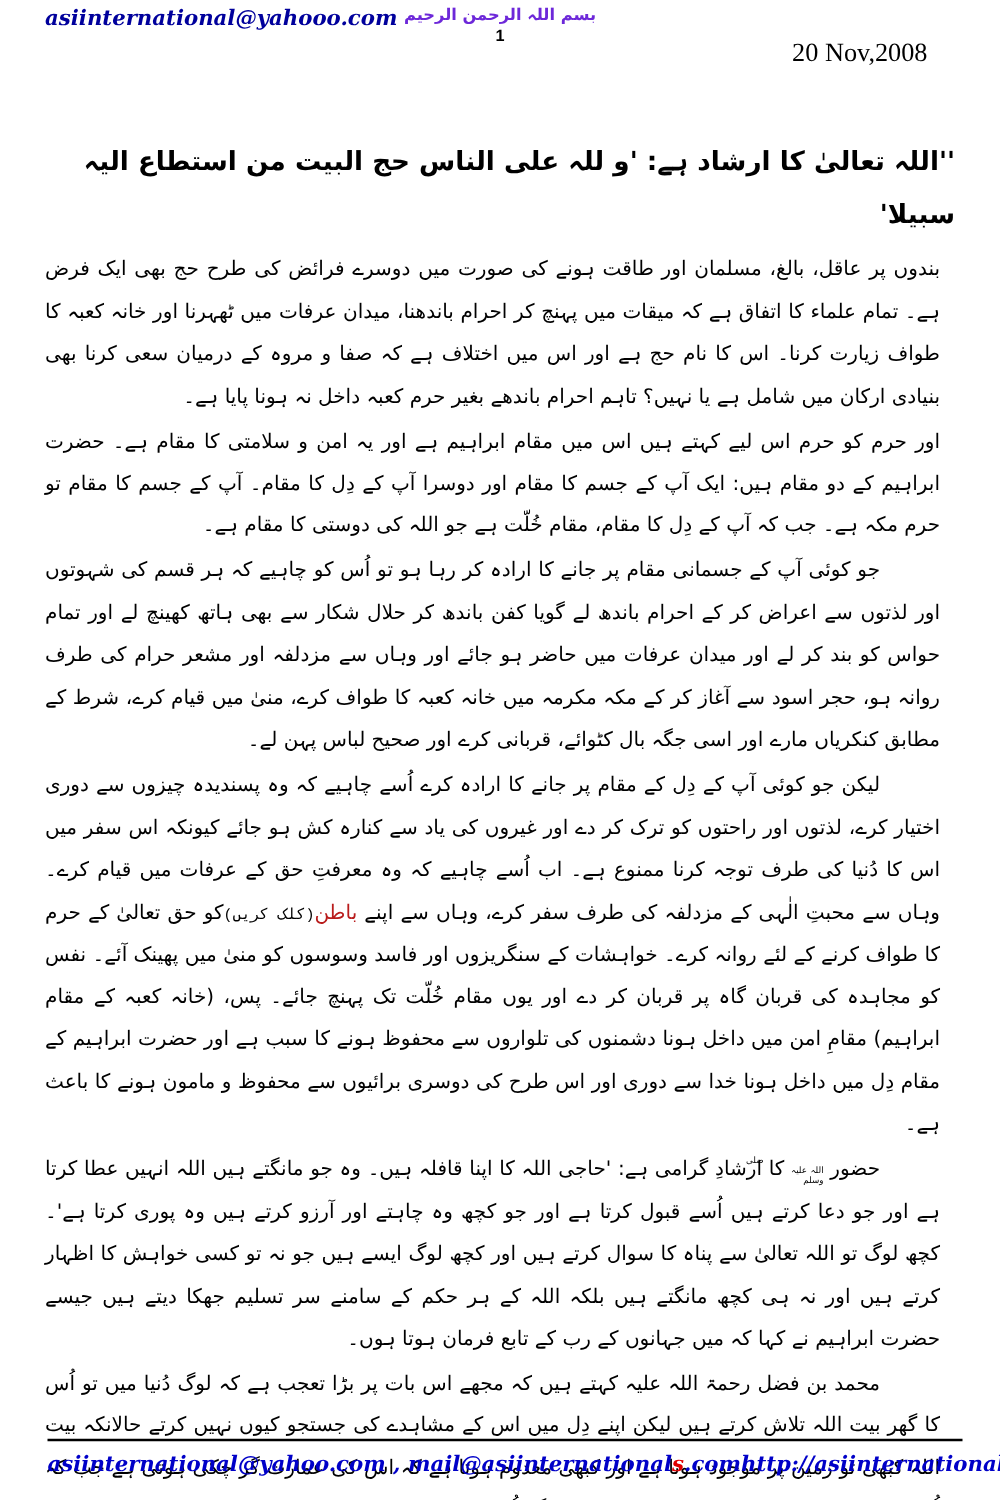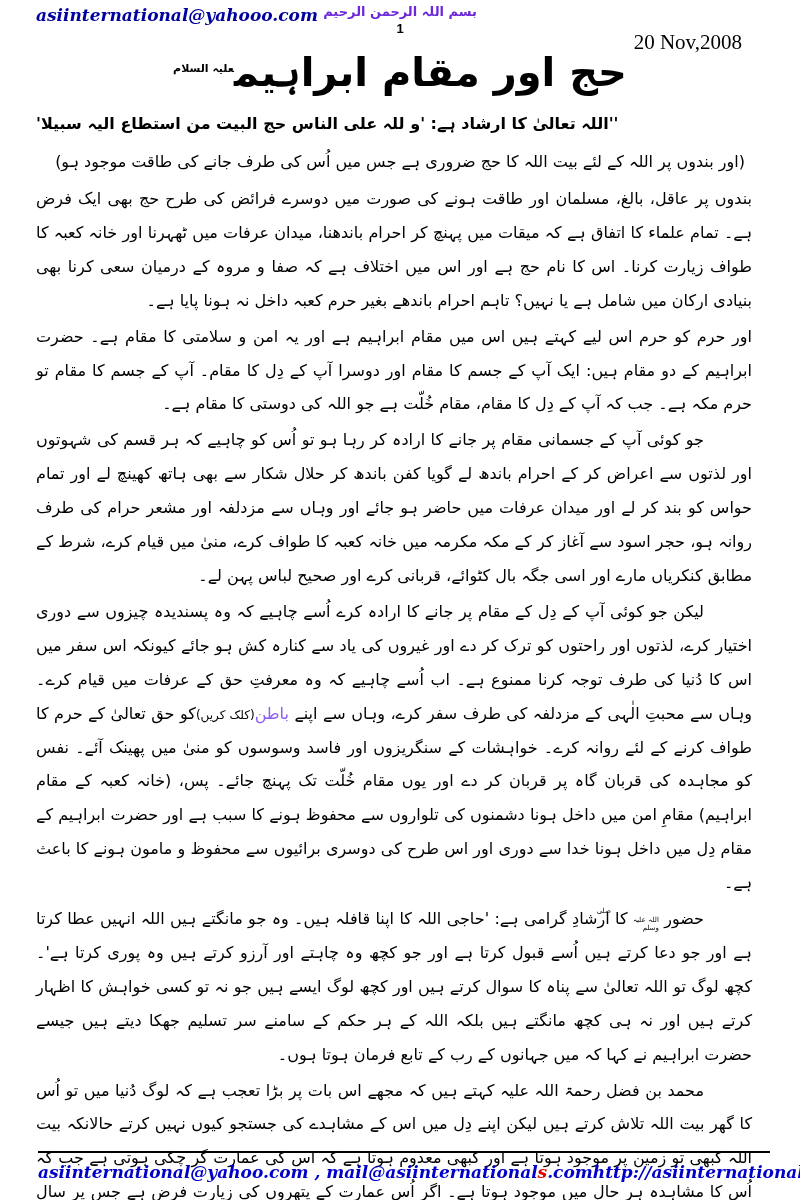--- a/index.html
+++ b/index.html
@@ -43,40 +43,40 @@
     line-height:1.2;
   }
   .title sup{font-size:11px;font-weight:bold;}
   
   .body-text{
     position:absolute;top:108px;left:36px;right:36px;
     direction:rtl;
     color:#000;
   }
   .verse{
-    text-align:left;
-    font-size:16px;font-weight:bold;
+    text-align:right;
+    font-size:21px;font-weight:bold;
     margin:0 0 6px 0;line-height:2;
   }
   .verse-trans{
     text-align:center;
     font-size:16px;
     margin:0 0 4px 0;line-height:2;
   }
   .para{
     text-align:justify;
     font-size:16px;
     line-height:2.12;
     margin:0 12px 2px 0;
   }
   .para.indent{text-indent:48px;}
   .inline-link{
-    color:#8b5cf6;cursor:pointer;
+    color:#b91c1c;cursor:pointer;
   }
-  .click-note{font-size:12px;}
+  .click-note{font-size:12px;font-family:Liberation Mono, monospace;}
   .honorific{
     display:inline-block;
     width:26px;
     font-size:7px;line-height:1.15;
     vertical-align:middle;
     white-space:normal;
   }
   
   .footer-rule{
     position:absolute;left:38px;right:30px;bottom:47px;
@@ -98,27 +98,23 @@
 <body>
 
 <div class="page">
 
   <a class="hdr-email" href="#">asiinternational@yahooo.com</a>
 
   <div class="bismillah">بسم اللہ الرحمن الرحیم</div>
   <div class="page-number">1</div>
   <div class="date">20 Nov,2008</div>
 
-  <div class="title">
-    <span>حج اور مقام ابراہیم</span><sup>علیہ السلام</sup>
-  </div>
 
   <div class="body-text">
     <p class="verse">''اللہ تعالیٰ کا ارشاد ہے: 'و للہ علی الناس حج البیت من استطاع الیہ سبیلا'</p>
-    <p class="verse-trans">(اور بندوں پر اللہ کے لئے بیت اللہ کا حج ضروری ہے جس میں اُس کی طرف جانے کی طاقت موجود ہو)</p>
 
     <p class="para">بندوں پر عاقل، بالغ، مسلمان اور طاقت ہونے کی صورت میں دوسرے فرائض کی طرح حج بھی ایک فرض ہے۔ تمام علماء کا اتفاق ہے کہ میقات میں پہنچ کر احرام باندھنا، میدان عرفات میں ٹھہرنا اور خانہ کعبہ کا طواف زیارت کرنا۔ اس کا نام حج ہے اور اس میں اختلاف ہے کہ صفا و مروہ کے درمیان سعی کرنا بھی بنیادی ارکان میں شامل ہے یا نہیں؟ تاہم احرام باندھے بغیر حرم کعبہ داخل نہ ہونا پایا ہے۔</p>
 
     <p class="para">اور حرم کو حرم اس لیے کہتے ہیں اس میں مقام ابراہیم ہے اور یہ امن و سلامتی کا مقام ہے۔ حضرت ابراہیم کے دو مقام ہیں: ایک آپ کے جسم کا مقام اور دوسرا آپ کے دِل کا مقام۔ آپ کے جسم کا مقام تو حرم مکہ ہے۔ جب کہ آپ کے دِل کا مقام، مقام خُلّت ہے جو اللہ کی دوستی کا مقام ہے۔</p>
 
     <p class="para indent">جو کوئی آپ کے جسمانی مقام پر جانے کا ارادہ کر رہا ہو تو اُس کو چاہیے کہ ہر قسم کی شہوتوں اور لذتوں سے اعراض کر کے احرام باندھ لے گویا کفن باندھ کر حلال شکار سے بھی ہاتھ کھینچ لے اور تمام حواس کو بند کر لے اور میدان عرفات میں حاضر ہو جائے اور وہاں سے مزدلفہ اور مشعر حرام کی طرف روانہ ہو، حجر اسود سے آغاز کر کے مکہ مکرمہ میں خانہ کعبہ کا طواف کرے، منیٰ میں قیام کرے، شرط کے مطابق کنکریاں مارے اور اسی جگہ بال کٹوائے، قربانی کرے اور صحیح لباس پہن لے۔</p>
 
     <p class="para indent">
       <span>لیکن جو کوئی آپ کے دِل کے مقام پر جانے کا ارادہ کرے اُسے چاہیے کہ وہ پسندیدہ چیزوں سے دوری اختیار کرے، لذتوں اور راحتوں کو ترک کر دے اور غیروں کی یاد سے کنارہ کش ہو جائے کیونکہ اس سفر میں اس کا دُنیا کی طرف توجہ کرنا ممنوع ہے۔ اب اُسے چاہیے کہ وہ معرفتِ حق کے عرفات میں قیام کرے۔ وہاں سے محبتِ الٰہی کے مزدلفہ کی طرف سفر کرے، وہاں سے اپنے </span><span class="inline-link">باطن</span><span class="click-note">(کلک کریں)</span><span>کو حق تعالیٰ کے حرم کا طواف کرنے کے لئے روانہ کرے۔ خواہشات کے سنگریزوں اور فاسد وسوسوں کو منیٰ میں پھینک آئے۔ نفس کو مجاہدہ کی قربان گاہ پر قربان کر دے اور یوں مقام خُلّت تک پہنچ جائے۔ پس، (خانہ کعبہ کے مقام ابراہیم) مقامِ امن میں داخل ہونا دشمنوں کی تلواروں سے محفوظ ہونے کا سبب ہے اور حضرت ابراہیم کے مقام دِل میں داخل ہونا خدا سے دوری اور اس طرح کی دوسری برائیوں سے محفوظ و مامون ہونے کا باعث ہے۔</span>
     </p>

